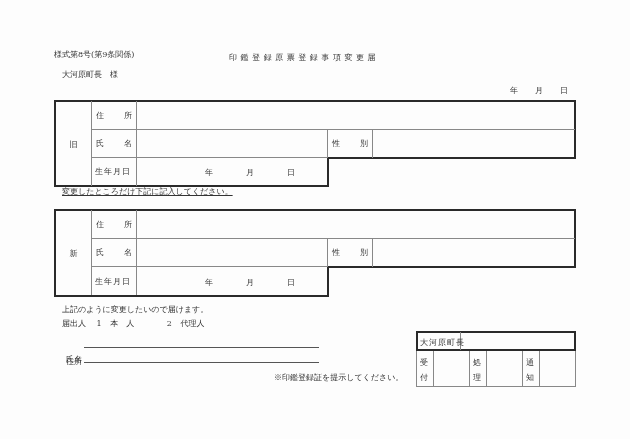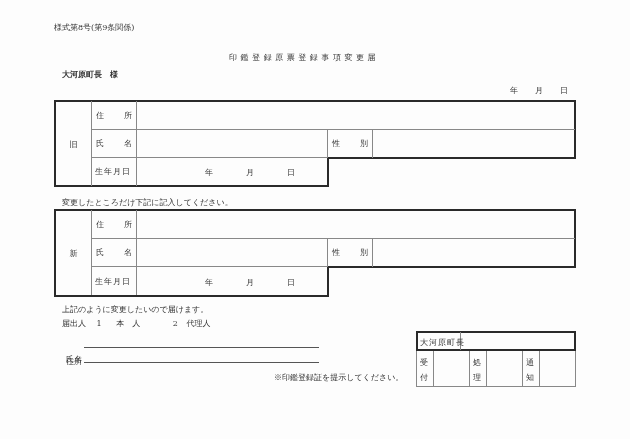--- a/index.html
+++ b/index.html
@@ -9,23 +9,23 @@
     }
     .abs { position:absolute; white-space:nowrap; }
     .ln { position:absolute; background:#888; }
     .bk { position:absolute; background:#2a2a2a; }
     .lbl { position:absolute; display:flex; align-items:center; font-size:8px; }
     .spread { display:flex; justify-content:space-between; }
   </style>
 </head>
 <body>
 
-<div class="abs" style="left:54px;top:22px;font-size:8px;">様式第8号(第9条関係)</div>
+<div class="abs" style="left:54px;top:49px;font-size:8px;">様式第8号(第9条関係)</div>
 <div class="abs" style="left:229px;top:52px;font-size:8px;letter-spacing:0.5px;">印 鑑 登 録 原 票 登 録 事 項 変 更 届</div>
-<div class="abs" style="left:62px;top:69px;font-size:8px;font-weight:bold;">大河原町長　様</div>
+<div class="abs" style="left:62px;top:69px;font-size:8px;">大河原町長　様</div>
 <div class="abs" style="left:510px;top:85px;">年</div>
 <div class="abs" style="left:535px;top:85px;">月</div>
 <div class="abs" style="left:560px;top:85px;">日</div>
 
 <div>
 
   <div class="bk" style="left:54px;top:100px;width:522px;height:2px;"></div>
   <div class="bk" style="left:54px;top:100px;width:2px;height:87px;"></div>
   <div class="bk" style="left:574px;top:100px;width:2px;height:59px;"></div>
   <div class="bk" style="left:327px;top:157px;width:249px;height:2px;"></div>
@@ -60,21 +60,21 @@
   <div class="abs" style="left:373px;top:130px;width:201px;height:27px;"></div>
 
   <div class="lbl" style="left:95px;top:158px;height:27px;letter-spacing:1px;">生年月日</div>
   <div class="abs" style="left:137px;top:158px;width:190px;height:27px;">
     <span class="abs" style="left:68px;top:9px;">年</span>
     <span class="abs" style="left:109px;top:9px;">月</span>
     <span class="abs" style="left:150px;top:9px;">日</span>
   </div>
 </div>
 
-<div class="abs" style="left:62px;top:197px;">変更したところだけ下記に記入してください。</div>
+<div class="abs" style="left:62px;top:186px;text-decoration:underline;">変更したところだけ下記に記入してください。</div>
 
 <div>
   <div class="bk" style="left:54px;top:209px;width:522px;height:2px;"></div>
   <div class="bk" style="left:54px;top:209px;width:2px;height:88px;"></div>
   <div class="bk" style="left:574px;top:209px;width:2px;height:59px;"></div>
   <div class="bk" style="left:327px;top:266px;width:249px;height:2px;"></div>
   <div class="bk" style="left:327px;top:266px;width:2px;height:31px;"></div>
   <div class="bk" style="left:54px;top:295px;width:275px;height:2px;"></div>
   <div class="ln" style="left:91px;top:210px;width:1px;height:85px;"></div>
   <div class="ln" style="left:136px;top:210px;width:1px;height:85px;"></div>
@@ -108,21 +108,21 @@
     <span class="abs" style="left:68px;top:10px;">年</span>
     <span class="abs" style="left:109px;top:10px;">月</span>
     <span class="abs" style="left:150px;top:10px;">日</span>
   </div>
 </div>
 
 <div class="abs" style="left:62px;top:304px;">上記のように変更したいので届けます。</div>
 <div class="abs" style="left:62px;top:318px;">
   <span>届出人</span>
   <span style="margin-left:8px;">1</span>
-  <span style="margin-left:12px;">本　人</span>
+  <span style="margin-left:6px;">本　人</span>
   <span style="margin-left:30px;">2</span>
   <span style="margin-left:6px;margin-top:40px;">代理人</span>
 </div>
 
 <div class="abs" style="left:66px;top:356px;">住所</div>
 <div class="abs" style="left:84px;top:347px;width:235px;height:0;border-bottom:1px solid #555;"></div>
 <div class="abs" style="left:66px;top:354px;">氏名</div>
 <div class="abs" style="left:84px;top:362px;width:235px;height:0;border-bottom:1px solid #555;"></div>
 
 <div class="abs" style="left:274px;top:372px;">※印鑑登録証を提示してください。</div>

